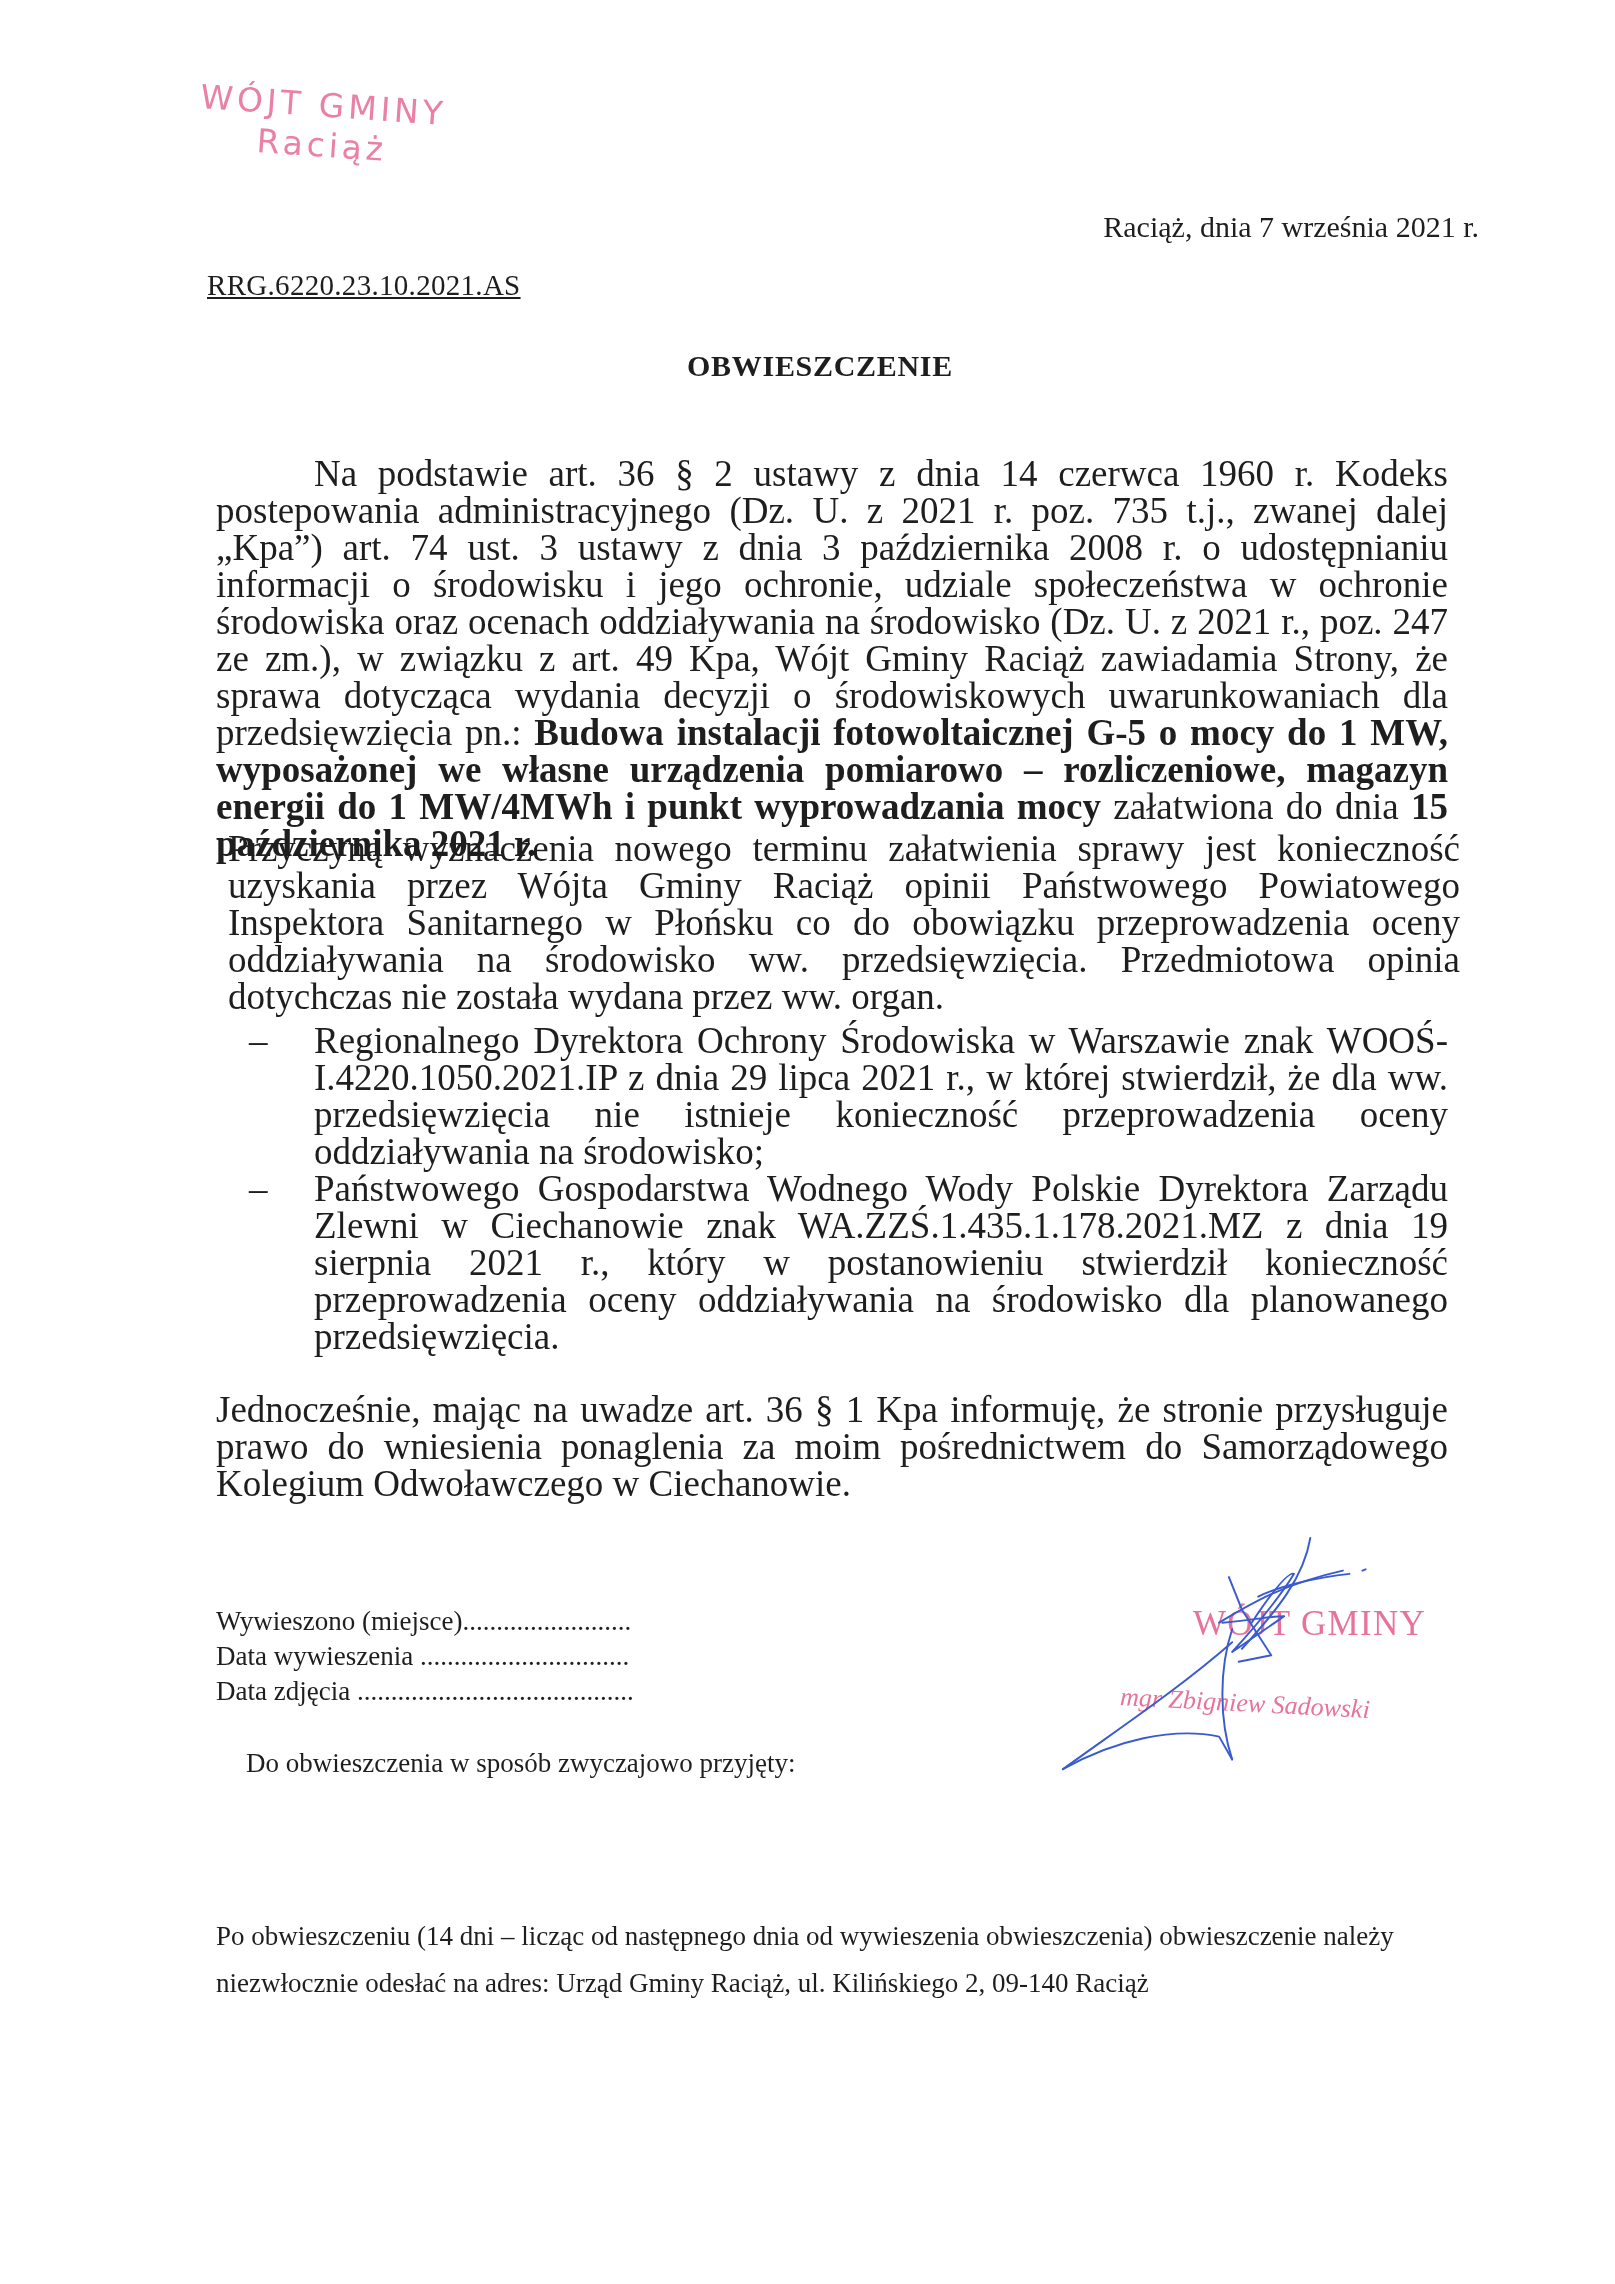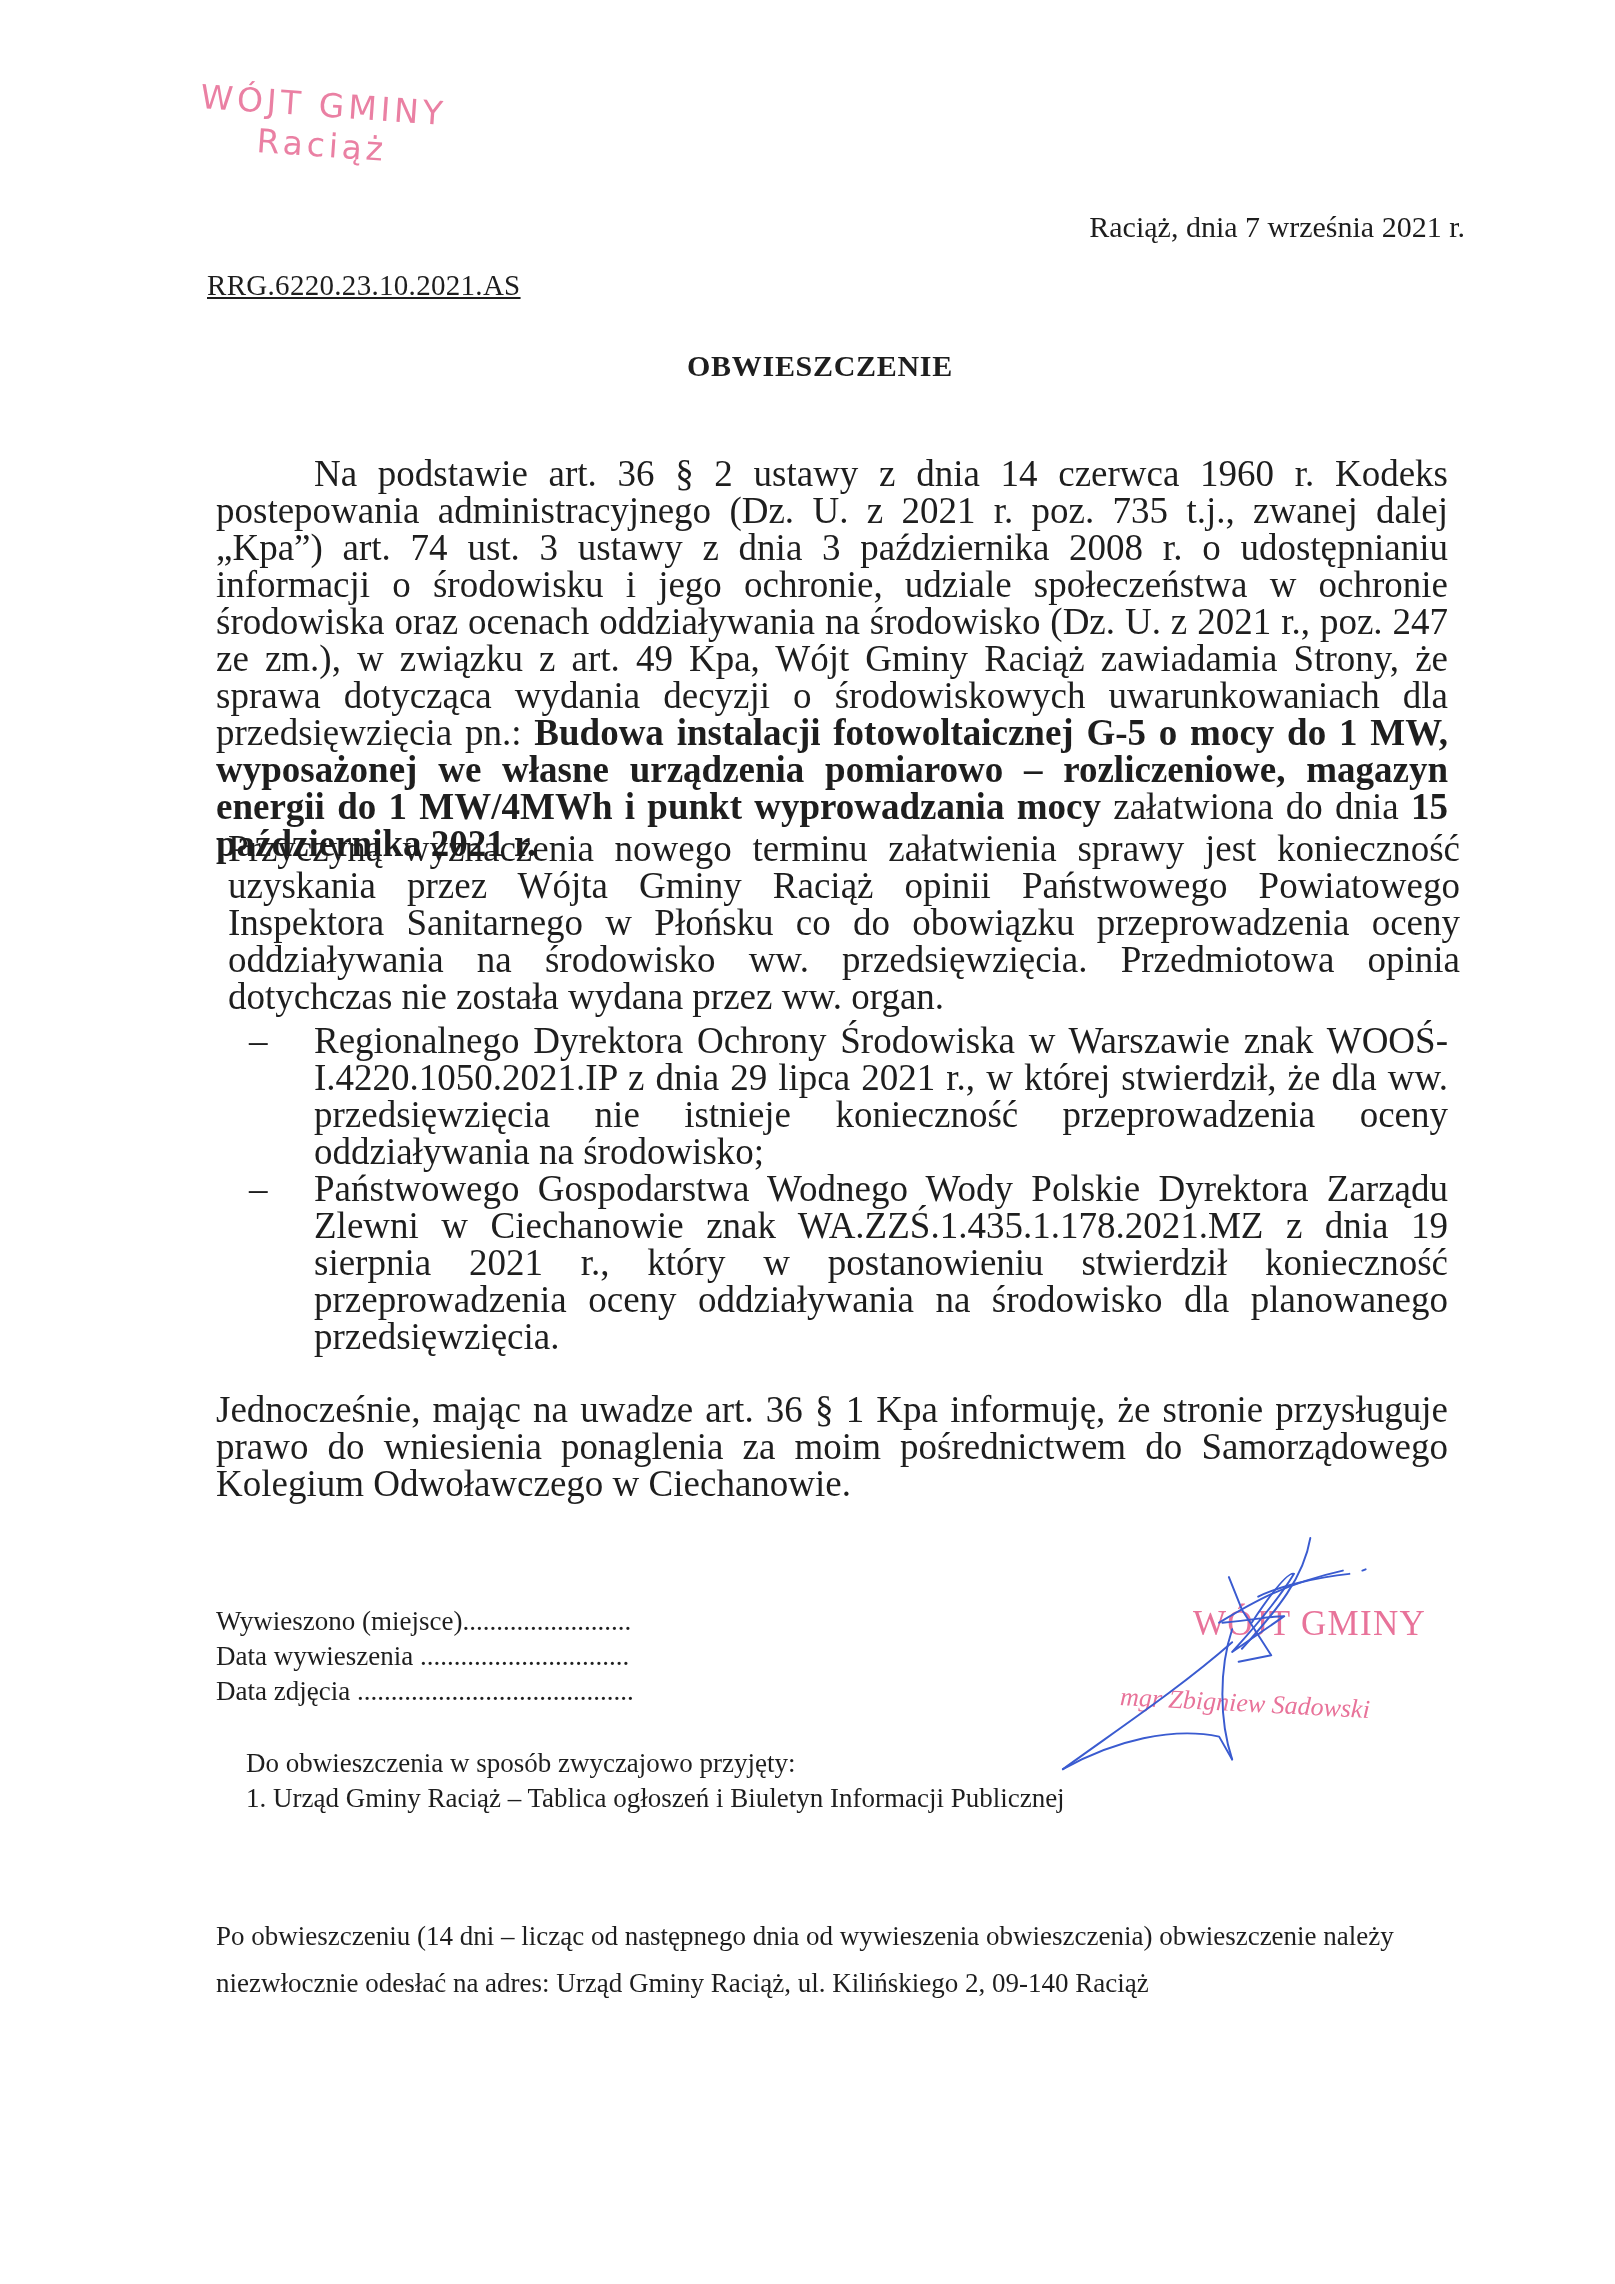--- a/index.html
+++ b/index.html
@@ -3,21 +3,21 @@
 <meta charset="utf-8">
 <style>
   html, body { margin: 0; padding: 0; background: #ffffff; }
   body { width: 1616px; height: 2284px; position: relative; overflow: hidden;
          font-family: "Liberation Serif", "DejaVu Serif", serif; color: #1e1e1e; }
   .abs { position: absolute; }
   .stamp-top { left: 202px; top: 77px; transform: rotate(4deg); transform-origin: left top;
                color: #e8739a; font-family: "DejaVu Sans", sans-serif; letter-spacing: 3.9px; opacity: 0.9; }
   .stamp-top .l1 { font-size: 33px; line-height: 40px; font-weight: normal; }
   .stamp-top .l2 { font-size: 33px; line-height: 40px; margin-left: 59px; }
-  .date-line { right: 151px; top: 210px; font-size: 30px; }
+  .date-line { right: 137px; top: 210px; font-size: 30px; }
   .ref { left: 207px; top: 269px; font-size: 29px; letter-spacing: 0.3px; text-decoration: underline; }
   .title { left: 0; width: 1616px; top: 349px; text-align: center; font-size: 30px; font-weight: bold; letter-spacing: 0.7px; padding-left: 24px; box-sizing: border-box; }
   .body { left: 216px; width: 1232px; font-size: 37px; line-height: 37px; text-align: justify; }
   .p1 { top: 455px; text-indent: 98px; }
   .p2 { top: 830px; margin-left: 12px; }
   .p3 { top: 1022px; }
   .p3 ul { list-style: none; margin: 0; padding: 0; }
   .p3 li { position: relative; padding-left: 98px; text-align: justify; }
   .p3 li .dash { position: absolute; left: 33px; top: 0; }
   .p4 { top: 1391px; }
@@ -71,17 +71,16 @@
     <path d="M270 170 C320 140 370 110 460 90"></path>
     <path d="M305 210 C360 150 400 100 410 40"></path>
     <path d="M275 170 C330 165 350 160 370 160 L290 215 C340 160 370 120 385 95 C375 90 340 140 320 170"></path>
     <path d="M330 130 C360 115 420 100 470 95"></path>
     <path d="M490 90 L495 88"></path>
   </g>
 </svg>
 
 <div class="abs dist">
   <div>Do obwieszczenia w sposób zwyczajowo przyjęty:</div>
-  <div>1. Urząd Gminy Raciąż – Tablica ogłoszeń i Biuletyn Informacji Publicznej</div>
 </div>
 
 <div class="abs footer">Po obwieszczeniu (14 dni – licząc od następnego dnia od wywieszenia obwieszczenia) obwieszczenie należy niezwłocznie odesłać na adres: Urząd Gminy Raciąż, ul. Kilińskiego 2, 09-140 Raciąż</div>
 
 
 </body></html>

